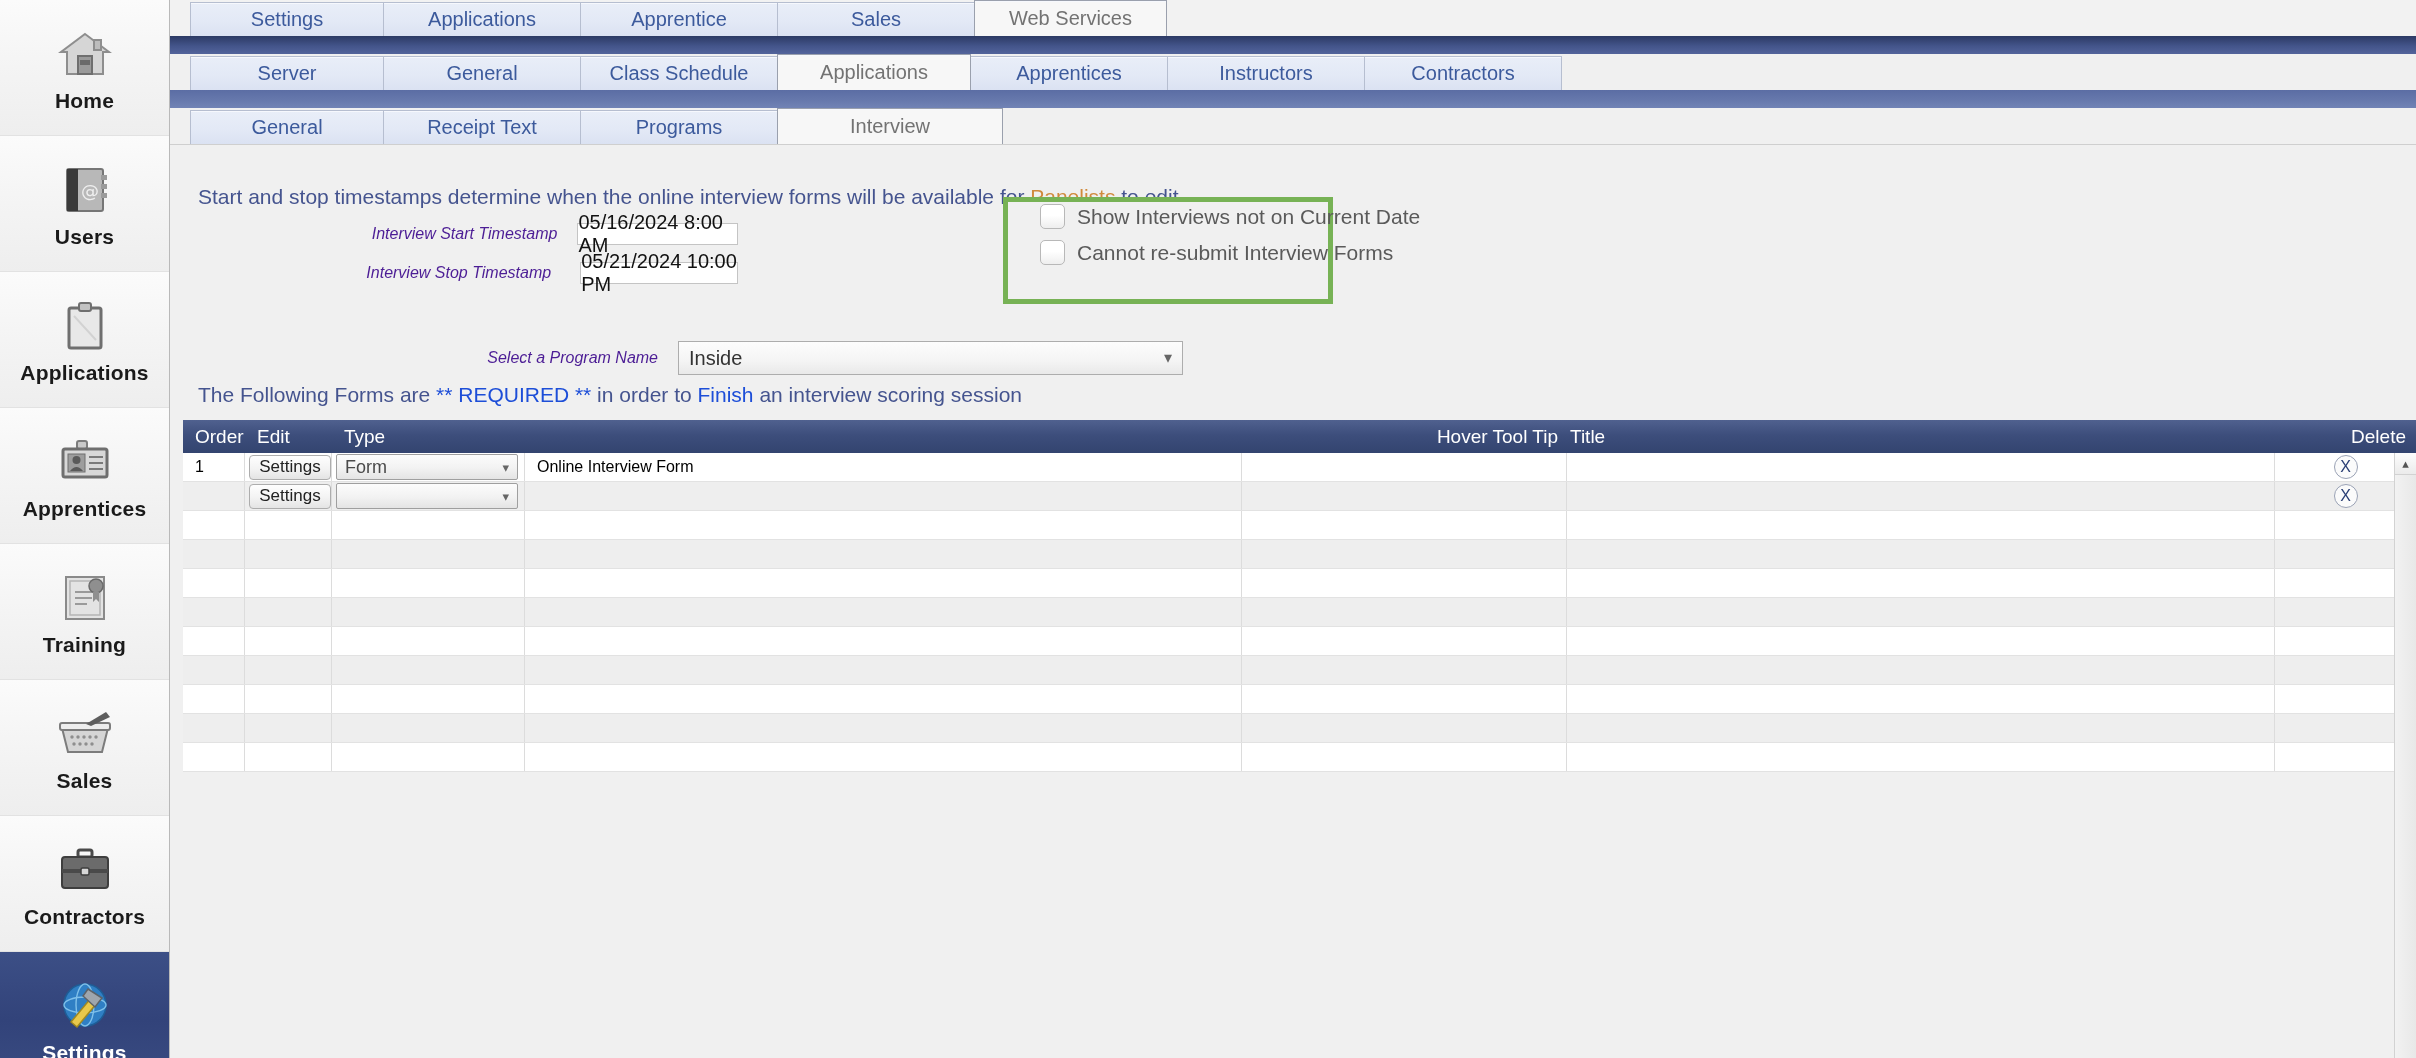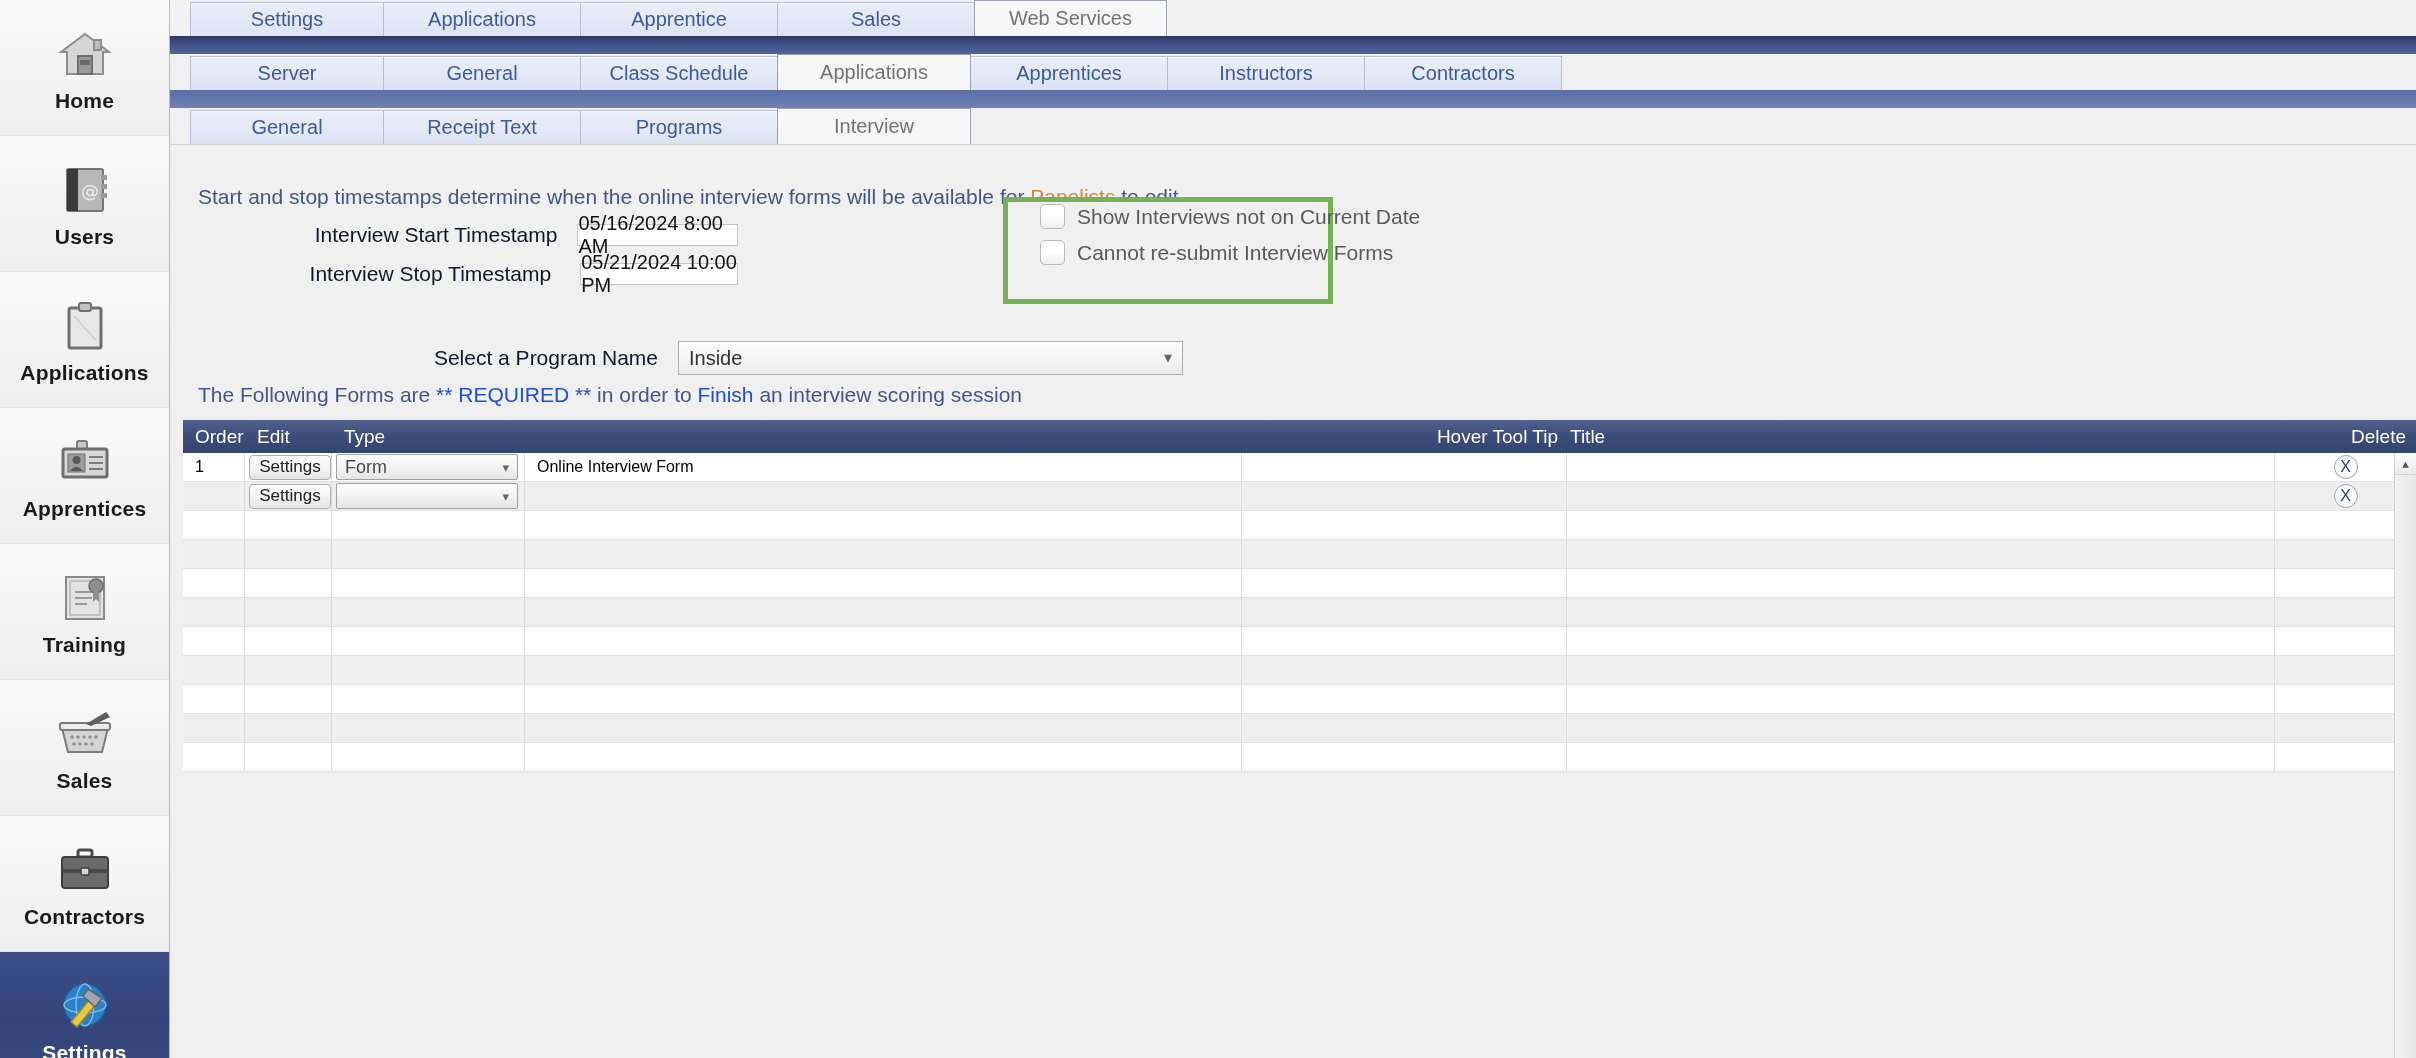--- a/index.html
+++ b/index.html
@@ -84,21 +84,21 @@
     border-top: 1px solid #cfcfcf;
   }
 
   .intro-line {
     position:absolute; left:28px; top:40px;
     font-size: 21px; color:#45548f;
   }
   .intro-line .hl { color:#d08a3c; }
 
   .form-row { position:absolute; display:flex; align-items:center; }
-  .form-label { font-size:21px; color:#0f172a; text-align:right; }
+  .form-label { font-size:16px; color:#4c1d95; text-align:right;font-style:italic; }
   .ts-field {
     width: 205px; height: 22px;
     background:#fff; border:1px solid #c4c4c4;
     display:flex; align-items:center; justify-content:center;
     font-size:20px; color:#111;
   }
 
   
   #green-box {
     position:absolute;
@@ -365,21 +365,21 @@
       <div style="width:20px"></div>
       <div class="tab" style="width:194px">
           <span>General</span>
         </div>
       <div class="tab" style="width:198px">
           <span>Receipt Text</span>
         </div>
       <div class="tab" style="width:198px">
           <span>Programs</span>
         </div>
-      <div class="tab selected" style="width:194px">
+      <div class="tab selected" style="width:226px">
           <span>Interview</span>
         </div>
     </div>
 
     <div id="content">
 
       <div class="intro-line">
         <span>Start and stop timestamps determine when the online interview forms will be available for </span><span class="hl">Panelists</span><span> to edit</span>
       </div>
 

